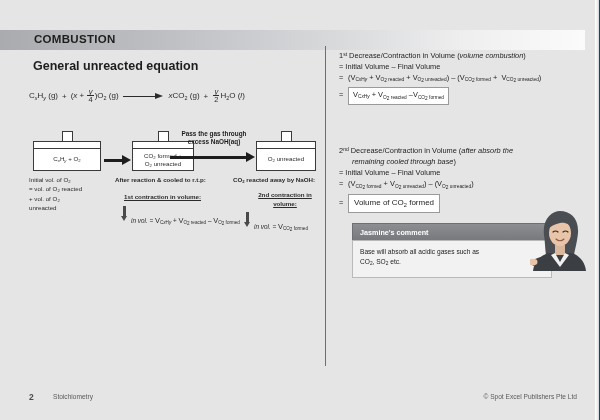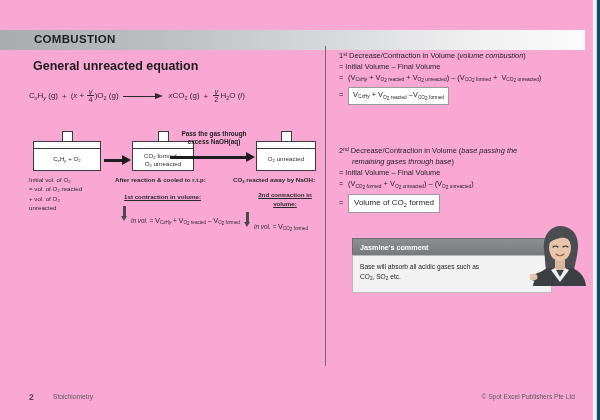--- a/index.html
+++ b/index.html
@@ -7,22 +7,22 @@
   body {
     width: 600px; height: 420px;
     background: #ffffff;
     font-family: "Liberation Sans", sans-serif;
     color: #231f20;
     overflow: hidden;
     position: relative;
   }
   .page {
     position: absolute; inset: 0;
-    background: #f9a8d4;
-    border-right: 3px solid #0c4a6e;
+    background: #e5e5e5;
+    border-right: 1px solid #0c4a6e;
   }
   .page-edge {
     position: absolute; top: 0; right: 0; width: 4px; height: 420px;
     background: linear-gradient(to right, #ffffff 0%, #ededed 60%, #cfcfcf 100%);
   }
 
   
   .header-band {
     position: absolute; left: 0; top: 30px; width: 585px; height: 20px;
     background: linear-gradient(to right, #a9abae 0%, #bdbfc2 28%, #d9dadc 58%, #efeff0 80%, #fbfbfb 100%);
@@ -128,21 +128,21 @@
   .rline.wrap { white-space: normal; }
   .rline sub { font-size: 4.8px; }
   .rline .tiny { font-size: 4.8px; vertical-align: -0.25em; }
   .boxed {
     display: inline-block; border: 1px solid #9a9a9a; padding: 1.5px 4px 2px 4px;
     background: #fff;
   }
   .eqs { display: inline-block; width: 9px; }
 
   
-  .comment-wrap { position: absolute; left: 352px; top: 238px; width: 200px; }
+  .comment-wrap { position: absolute; left: 352px; top: 223px; width: 200px; }
   .comment-head {
     background: linear-gradient(to bottom, #8c8e91 0%, #77797c 100%);
     color: #fff; font-size: 7.2px; font-weight: bold;
     padding: 3.5px 7px; border: 1px solid #6d6f72; border-bottom: none;
   }
   .comment-body {
     background: #f2f2f2; border: 1px solid #b9b9b9;
     font-size: 6.6px; color: #222; line-height: 1.45;
     padding: 6px 7px 9px 7px; min-height: 28px;
   }
@@ -275,22 +275,22 @@
     <div class="rline">
       <span class="eqs">=</span>(V<span class="tiny">C<span class="ital">x</span>H<span class="ital">y</span></span> + V<span class="tiny">O<sub>2</sub> reacted</span> + V<span class="tiny">O<sub>2</sub> unreacted</span>) – (V<span class="tiny">CO<sub>2</sub> formed</span> + &nbsp;V<span class="tiny">CO<sub>2</sub> unreacted</span>)
     </div>
     <div class="rline" style="margin-top:2px;">
       <span class="eqs">=</span><span class="boxed">V<span class="tiny">C<span class="ital">x</span>H<span class="ital">y</span></span> + V<span class="tiny">O<sub>2</sub> reacted</span> –V<span class="tiny">CO<sub>2</sub> formed</span></span>
     </div>
   </div>
 
   <div class="rpanel" style="top:145px;">
     <div class="rline wrap">
-      <span>2</span><sup>nd</sup><span> Decrease/Contraction in Volume (</span><span class="ital">base passing the</span><br>
-      <span style="display:inline-block;width:13px;"></span><span class="ital">remaining gases through base</span><span>)</span>
+      <span>2</span><sup>nd</sup><span> Decrease/Contraction in Volume (</span><span class="ital">after absorb the</span><br>
+      <span style="display:inline-block;width:13px;"></span><span class="ital">remaining cooled through base</span><span>)</span>
     </div>
     <div class="rline">= Initial Volume – Final Volume</div>
     <div class="rline">
       <span class="eqs">=</span>(V<span class="tiny">CO<sub>2</sub> formed</span> + V<span class="tiny">O<sub>2</sub> unreacted</span>) – (V<span class="tiny">O<sub>2</sub> unreacted</span>)
     </div>
     <div class="rline" style="margin-top:3px;">
       <span class="eqs">=</span><span class="boxed" style="font-size:8px;padding:2px 5px 3px 5px;">Volume of CO<sub style="font-size:5.6px;">2</sub> formed</span>
     </div>
   </div>
 

